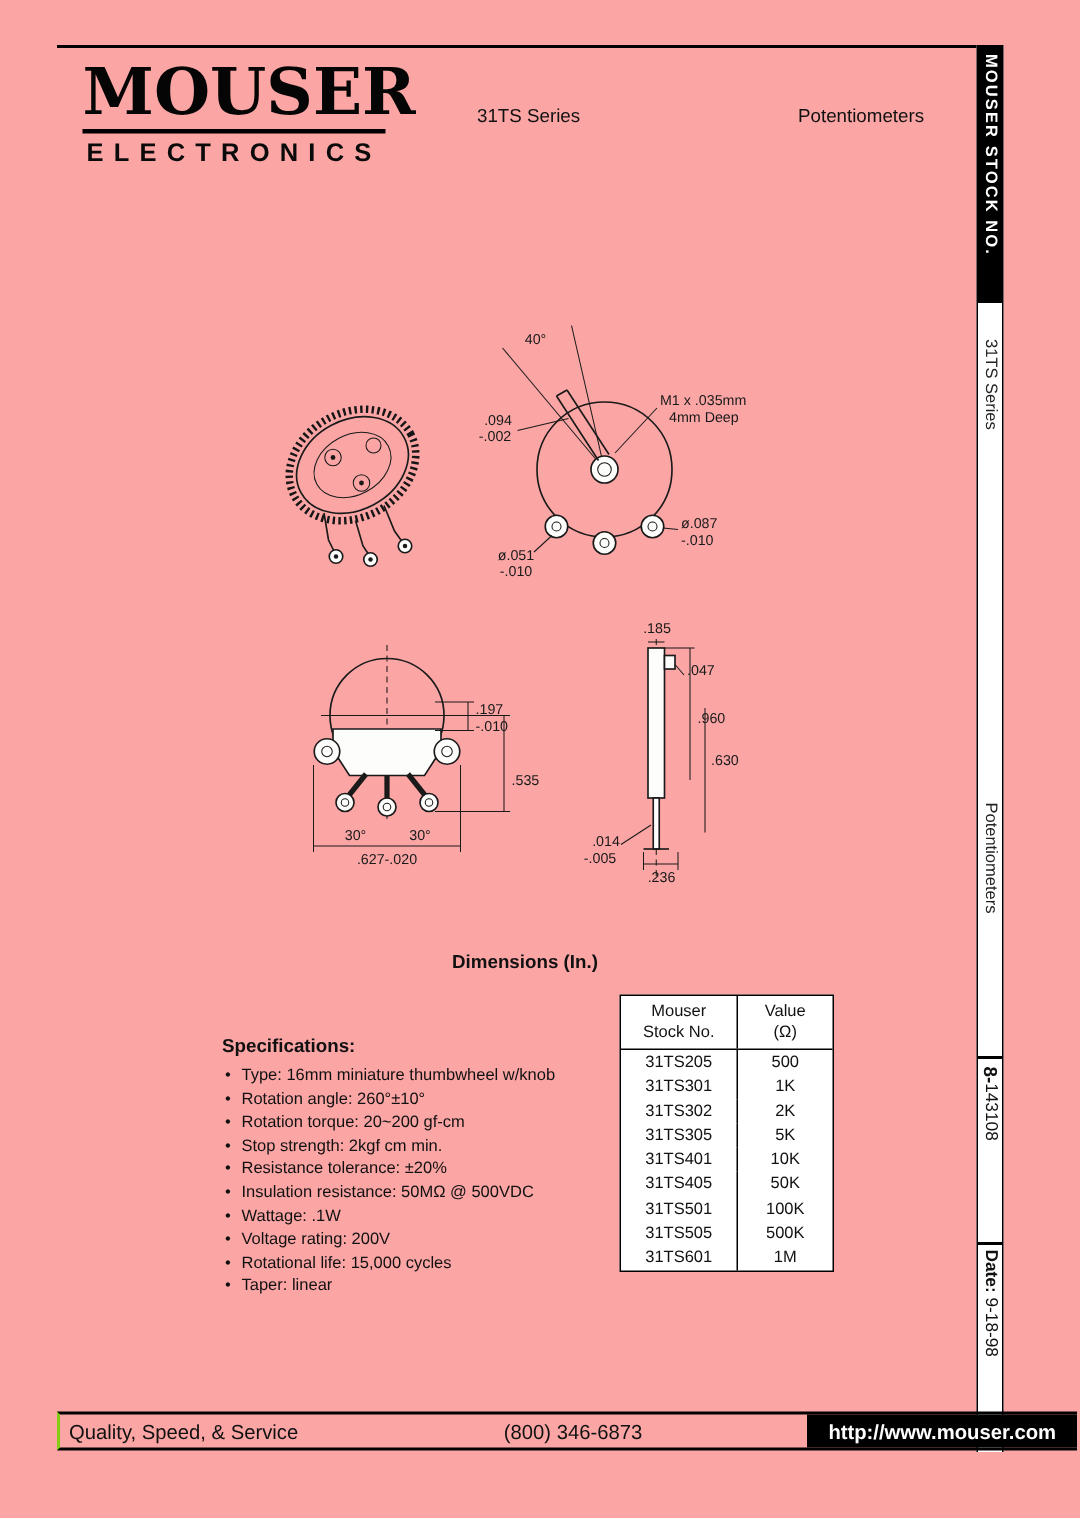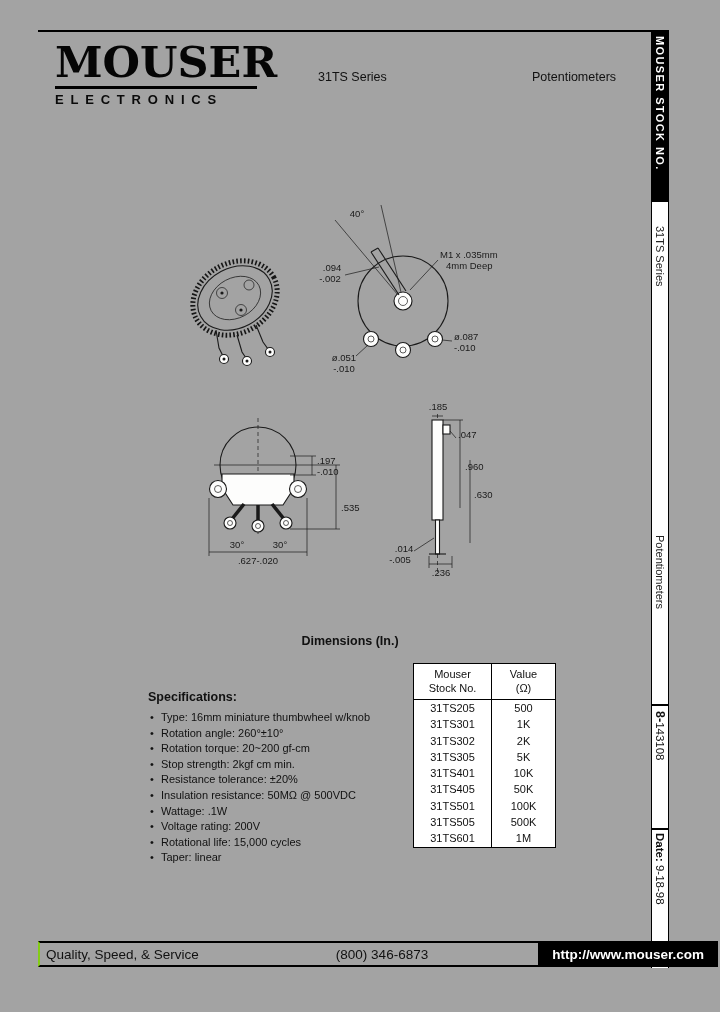--- a/index.html
+++ b/index.html
@@ -1,44 +1,44 @@
 <!DOCTYPE html>
 <html><head>
 <meta charset="utf-8">
 <style>
   * { margin:0; padding:0; box-sizing:border-box; }
   body { background:#e9e9e7; font-family:"Liberation Sans","DejaVu Sans",sans-serif; color:#111; }
-  .page { position:relative; width:720px; height:1012px; background:#a3a3a3; overflow:hidden; }
+  .page { position:relative; width:720px; height:1012px; background:#fca5a5; overflow:hidden; }
 
   .top-rule { position:absolute; left:38px; top:30px; width:630px; height:2px; background:#000; }
 
   
   .logo { position:absolute; left:55px; top:40px; width:202px; }
   .logo-main { font-family:"DejaVu Serif","Liberation Serif",serif; font-weight:700; font-size:43px; line-height:1.05; letter-spacing:0px; color:#050505; }
   .logo-rule { height:3px; background:#000; margin:1px 0 3px 0; }
-  .logo-sub { font-weight:700; font-size:13px; letter-spacing:6.8px; color:#0a0a0a; }
+  .logo-sub { font-weight:700; font-size:17px; letter-spacing:6.8px; color:#0a0a0a;text-align:center; }
   .hdr-series { position:absolute; left:318px; top:70px; font-size:12.5px; }
   .hdr-category { position:absolute; left:532px; top:70px; font-size:12.5px; }
 
   
   .sidebar { position:absolute; left:651px; top:30px; width:18px; height:938px; border-left:1.5px solid #000; border-right:1.5px solid #000; background:#fff; }
   .sb-item { position:absolute; left:0; width:100%; display:flex; justify-content:center; }
   .vtext { writing-mode:vertical-rl; white-space:nowrap; }
   .sb-stock { top:0; height:172px; background:#000; color:#fff; padding-top:6px; font-weight:700; font-size:11px; letter-spacing:1.4px; }
   .sb-series { top:196px; height:92px; font-size:11px; color:#222; }
   .sb-pot { top:505px; height:112px; font-size:11px; color:#222; }
   .sb-rule { position:absolute; left:0; width:100%; height:2px; background:#000; }
   .sb-rule1 { top:674px; } .sb-rule2 { top:798px; }
   .sb-stockno { top:681px; height:112px; font-size:11.5px; }
   .sb-stockno .pfx { font-weight:700; font-size:12.5px; }
   .sb-date { top:803px; height:130px; font-size:11.5px; }
   .sb-date .lbl { font-weight:700; }
 
   
-  .drawings { position:absolute; left:140px; top:198px; }
+  .drawings { position:absolute; left:140px; top:210px; }
   svg text { font-size:9.5px; fill:#1a1a1a; font-family:"Liberation Sans","DejaVu Sans",sans-serif; }
   .ln { fill:none; stroke:#1a1a1a; stroke-width:1.1; }
   .thin { stroke-width:0.7; }
   .dash { stroke-dasharray:4 3; stroke-width:0.7; }
   .knurl { fill:none; stroke:#161616; stroke-width:5; stroke-dasharray:1.6 2.2; }
   .body { fill:#fdfdfc; stroke:#1a1a1a; stroke-width:1.1; }
   .padw { fill:#fdfdfc; stroke:#1a1a1a; stroke-width:1.1; }
   .leg { stroke:#1a1a1a; stroke-width:3.5; }
   .caption { position:absolute; left:270px; top:598px; width:160px; text-align:center; font-weight:700; font-size:12.5px;margin-top:36px; }
 

